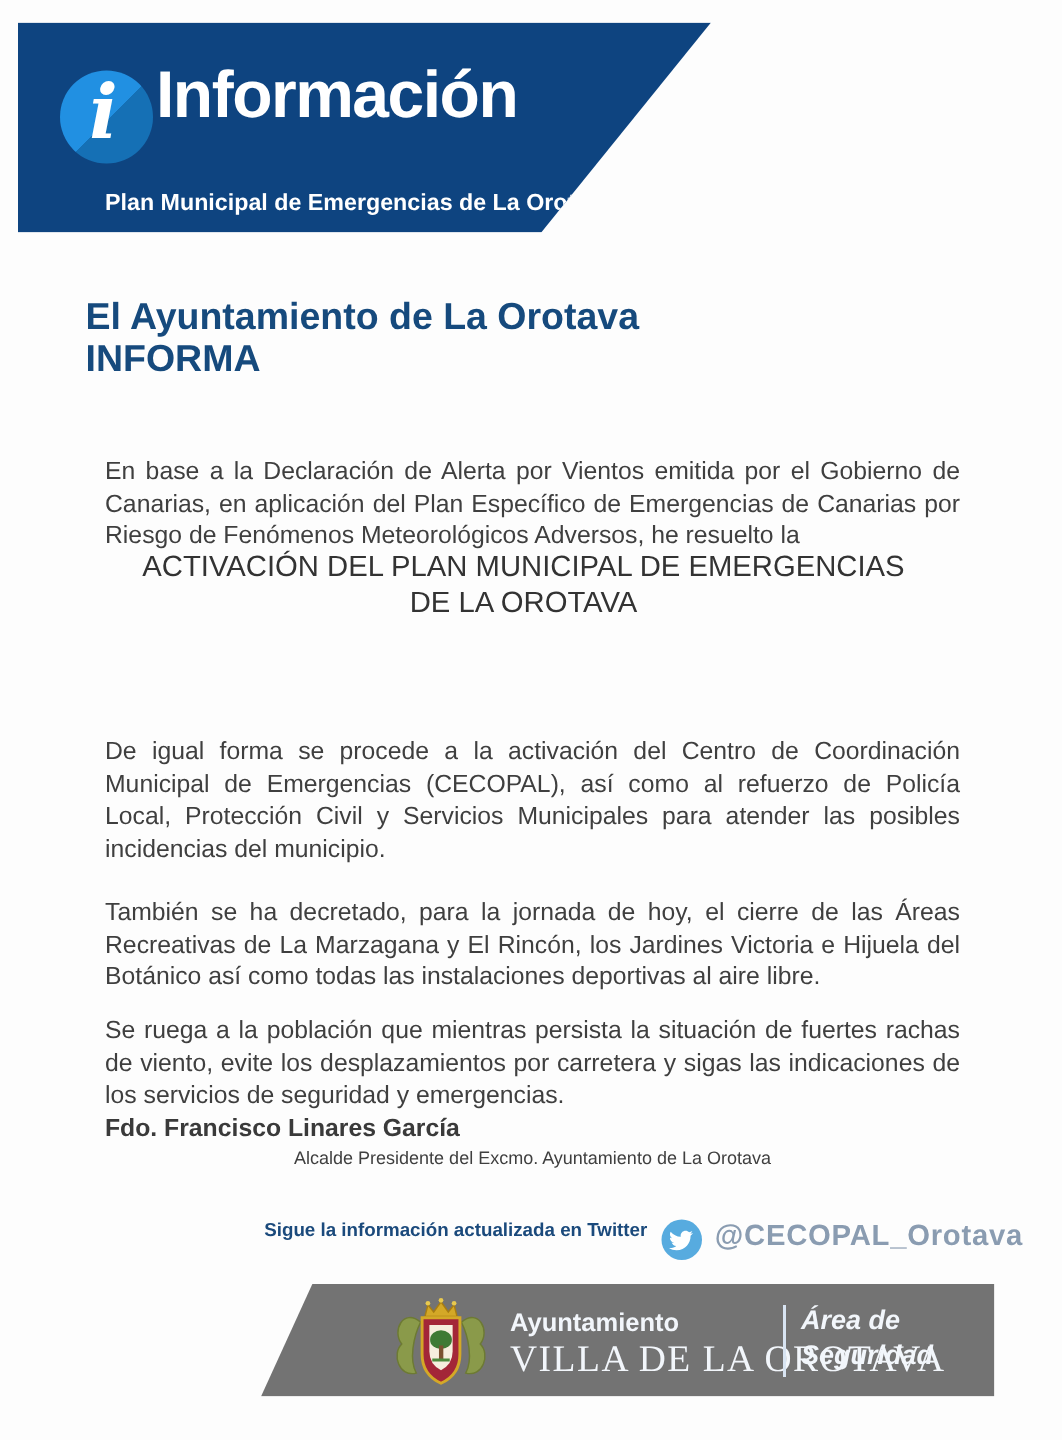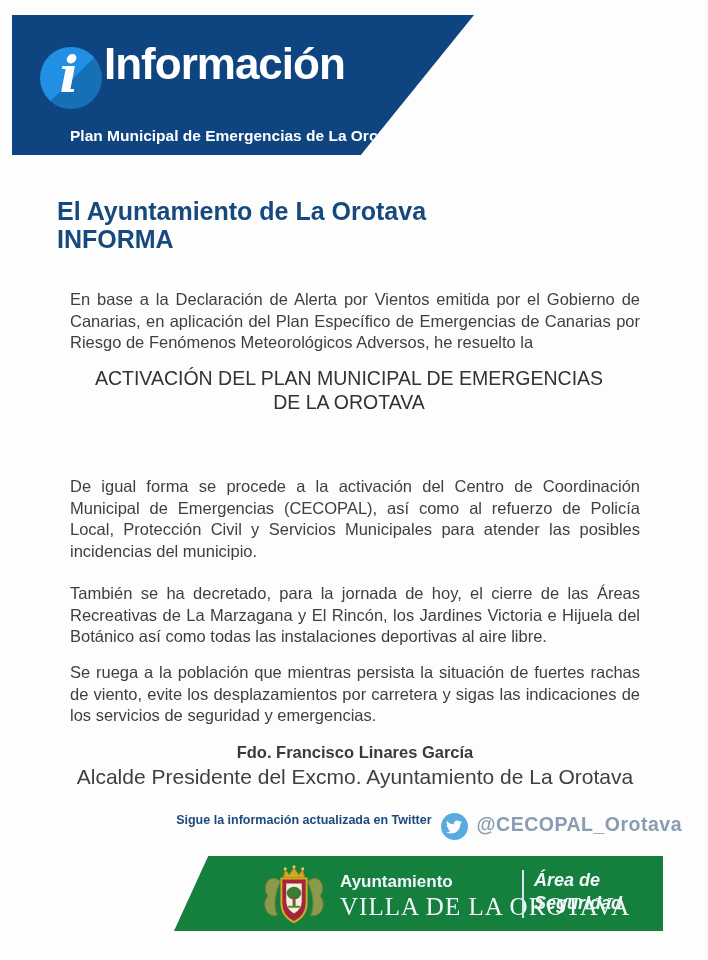--- a/index.html
+++ b/index.html
@@ -31,58 +31,58 @@
     font-size:15.5px;white-space:nowrap;
   }
   
   .main-heading{
     position:absolute;left:57px;top:197px;color:#164a7d;font-weight:bold;
     font-size:25px;line-height:28px;
   }
   
   .para{
     position:absolute;left:70px;width:570px;color:#3f3f3f;
-    font-size:16.5px;line-height:21.5px;text-align:justify;
+    font-size:16.5px;line-height:21.5px;text-align:justify;margin-top:15px;
   }
   #p1{top:289px;}
   #p2{top:476px;}
   #p3{top:583px;}
   #p4{top:662px;}
   .doc-title{
     position:absolute;left:64px;top:366px;width:570px;text-align:center;
     color:#333333;font-weight:normal;font-size:19.5px;line-height:24px;
   }
   .doc-date{
     position:absolute;left:70px;top:432px;width:570px;text-align:center;
     color:#3a3a3a;font-weight:bold;font-size:15.5px;
   }
   .sig-name{
-    position:absolute;left:70px;top:743px;width:570px;text-align:center;
+    position:absolute;left:70px;top:743px;width:570px;text-align:left;
     color:#3a3a3a;font-weight:bold;font-size:16.5px;
   }
   .sig-title{
     position:absolute;left:70px;top:765px;width:570px;text-align:center;
-    color:#3f3f3f;font-size:21px;
+    color:#3f3f3f;font-size:12px;
   }
   
   .twitter-row{
     position:absolute;right:26px;top:813px;height:30px;
     display:flex;align-items:flex-start;gap:9px;
   }
   .twitter-prompt{color:#1b4a7c;font-weight:bold;font-size:12.5px;white-space:nowrap;}
   .twitter-circle{
     width:27px;height:27px;border-radius:50%;background:#57abdf;
     display:flex;align-items:center;justify-content:center;flex:0 0 auto;
   }
   .twitter-circle svg{width:16px;height:16px;fill:#ffffff;}
   .twitter-handle{color:#8a9cb1;font-weight:bold;font-size:19.5px;white-space:nowrap;letter-spacing:.5px;}
   
   .footer-banner{
     position:absolute;left:174px;top:856px;width:489px;height:75px;
-    background:#15803d;
+    background:#737373;
     clip-path:polygon(7% 0,100% 0,100% 100%,0 100%);
   }
   .coat{position:absolute;left:82px;top:8px;width:76px;height:64px;}
   .org-lines{position:absolute;left:166px;top:17px;color:#f2f6fb;line-height:1;}
   .org-1{font-size:17px;font-weight:bold;margin:0 0 4px 0;}
   .org-2{font-family:"Liberation Serif",serif;font-size:25px;letter-spacing:1px;margin:0;}
   .footer-divider{position:absolute;left:348px;top:14px;width:2px;height:48px;background:#d8e4f2;}
   .dept-lines{position:absolute;left:360px;top:13px;color:#f2f6fb;
     font-style:italic;font-weight:bold;font-size:18px;line-height:23px;}
 </style>

